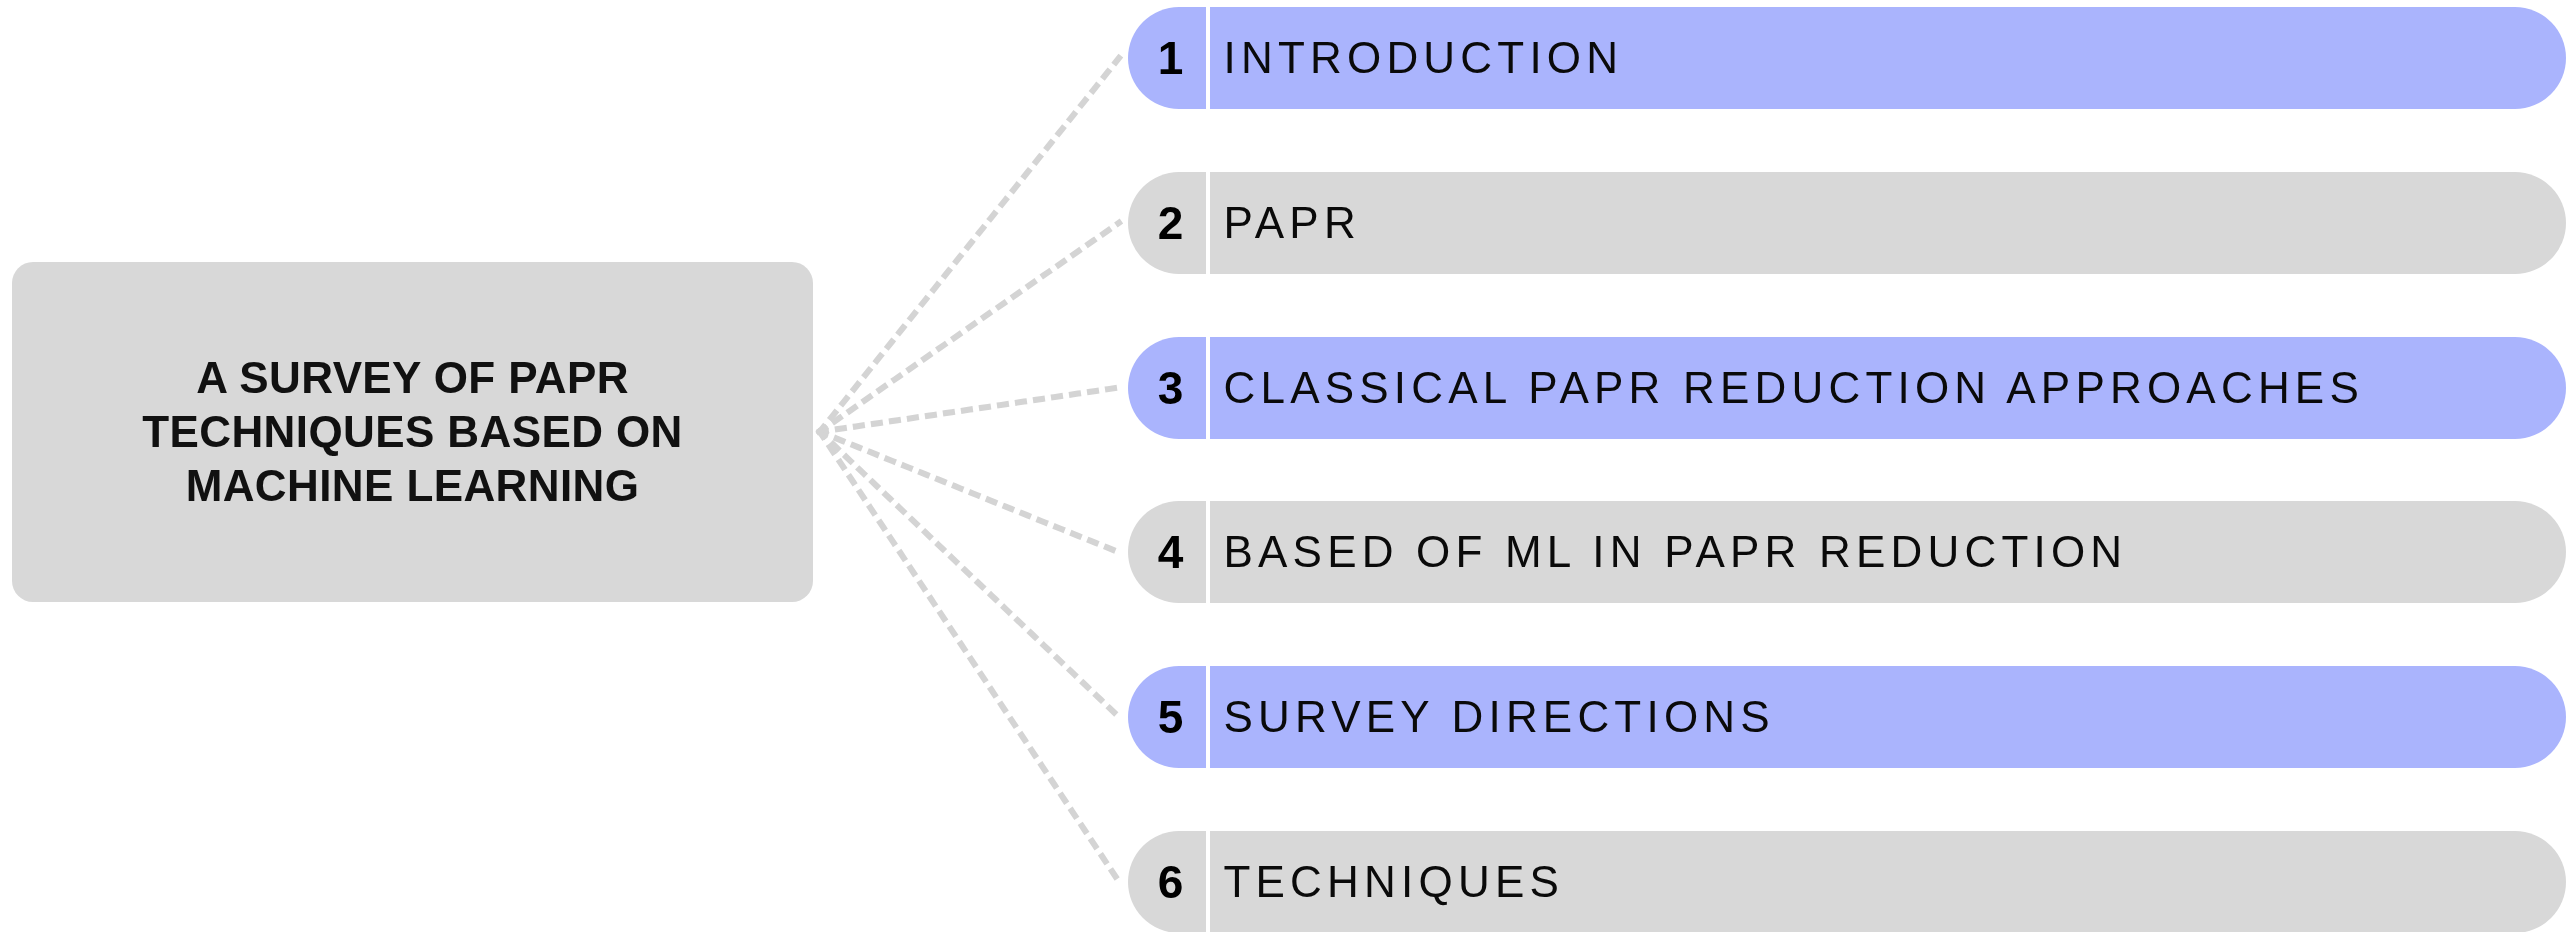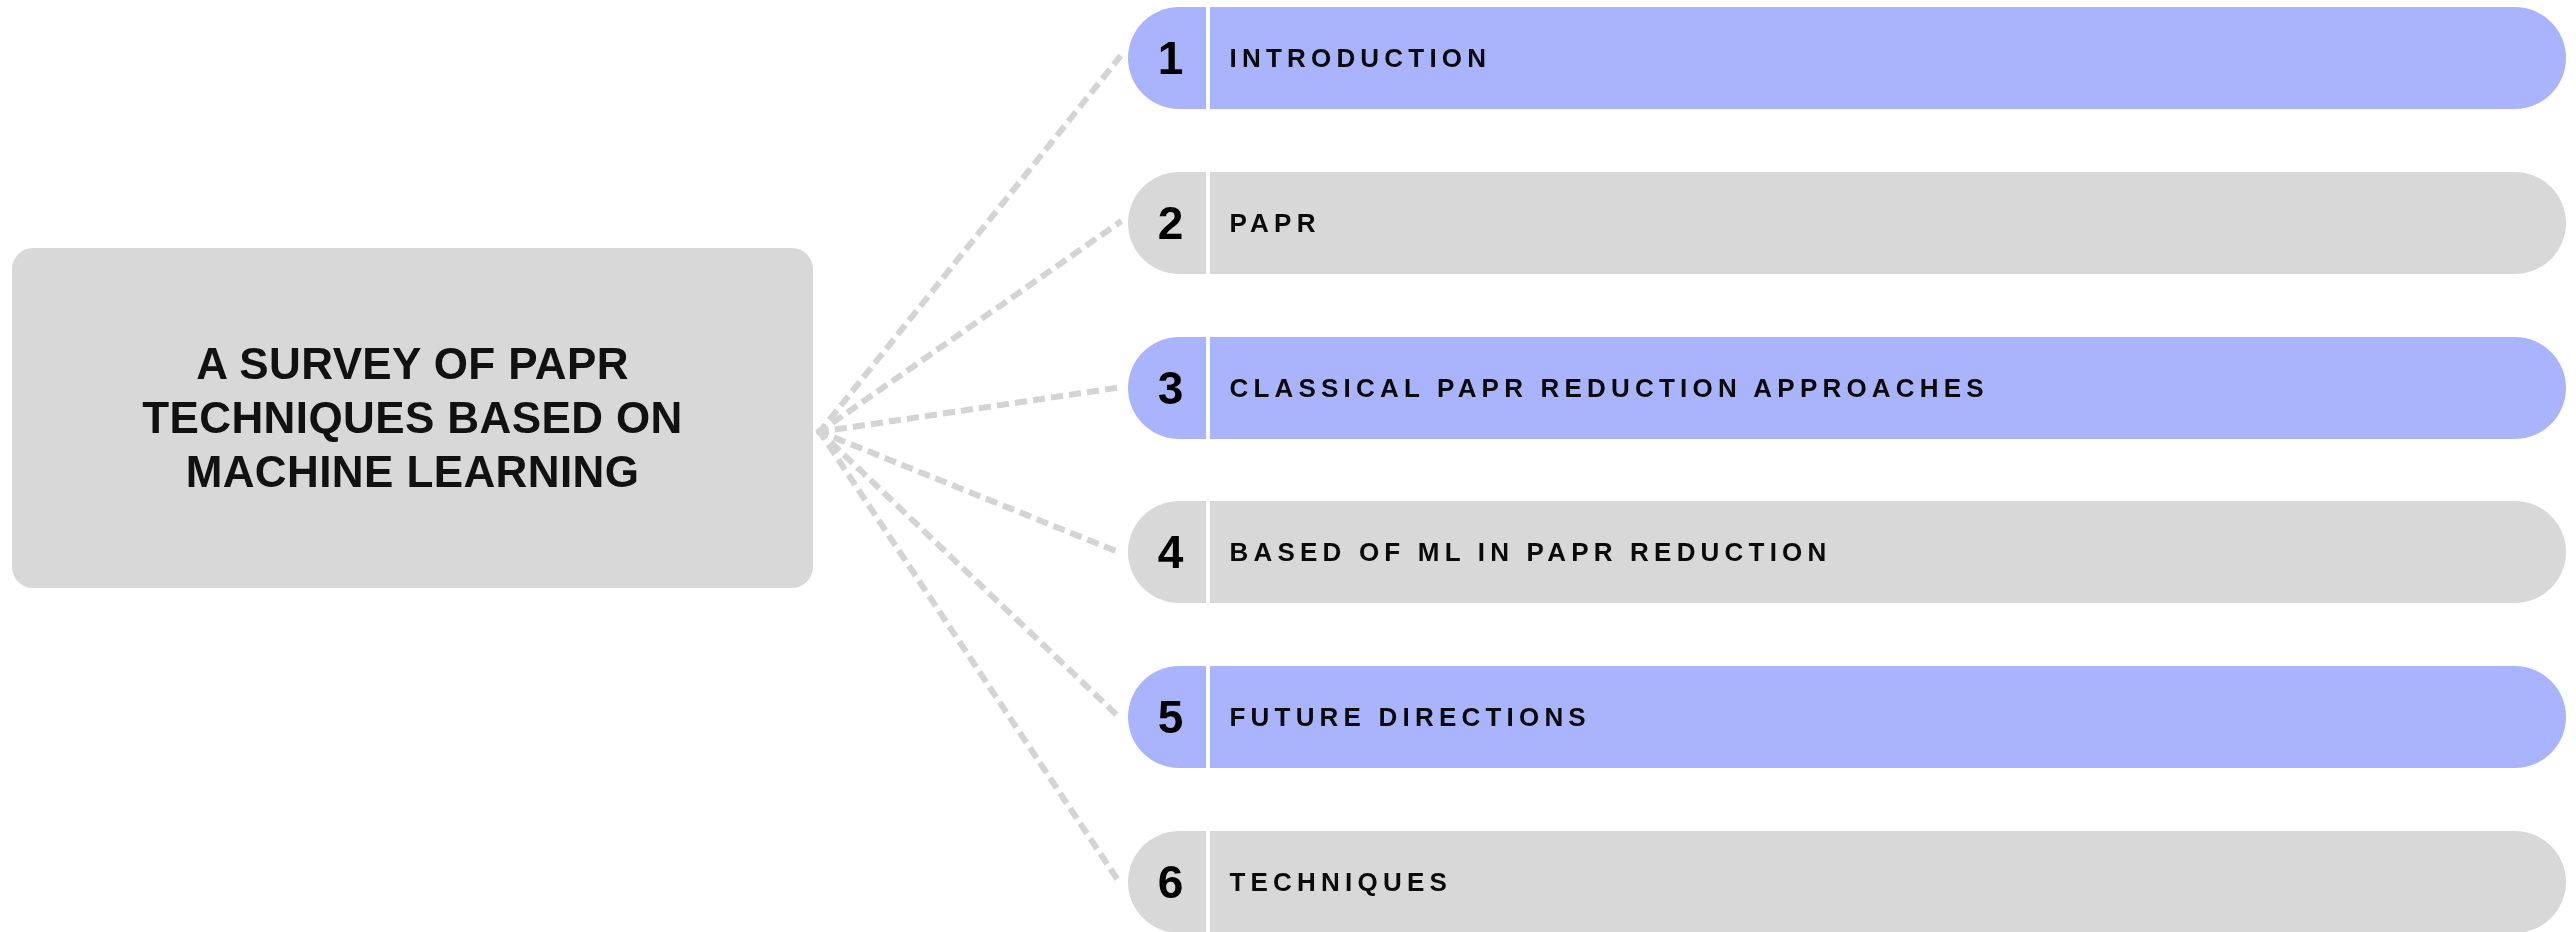--- a/index.html
+++ b/index.html
@@ -31,21 +31,21 @@
     top: 0;
     width: 2576px;
     height: 932px;
     pointer-events: none;
   }
 
   
   #central-node {
     position: absolute;
     left: 12px;
-    top: 248px;
+    top: 262px;
     width: 801px;
     height: 340px;
     background: #d8d8d8;
     border-radius: 21px;
     display: flex;
     align-items: center;
     justify-content: center;
     box-sizing: border-box;
     padding: 0 61px;
   }
@@ -92,24 +92,24 @@
     box-sizing: border-box;
   }
   .section-divider {
     flex: 0 0 3.5px;
     background: #ffffff;
   }
   .section-label {
     flex: 1 1 auto;
     display: flex;
     align-items: center;
-    padding-left: 20px;
+    padding-left: 14px;
     box-sizing: border-box;
-    font-size: 26px;
-    font-weight: 700;
+    font-size: 44px;
+    font-weight: 400;
     color: #0a0a0a;
     letter-spacing: 5.2px;
     white-space: nowrap;
     overflow: hidden;
   }
 </style>
 </head>
 <body>
 
 <div id="canvas">
@@ -146,21 +146,21 @@
         <div class="section-label">CLASSICAL PAPR REDUCTION APPROACHES</div>
       </div>
       <div class="section-row neutral" style="top: 494px;">
         <div class="section-number">4</div>
         <div class="section-divider"></div>
         <div class="section-label">BASED OF ML IN PAPR REDUCTION</div>
       </div>
       <div class="section-row accent" style="top: 659px;">
         <div class="section-number">5</div>
         <div class="section-divider"></div>
-        <div class="section-label">FUTURE DIRECTIONS</div>
+        <div class="section-label">SURVEY DIRECTIONS</div>
       </div>
       <div class="section-row neutral" style="top: 824px;">
         <div class="section-number">6</div>
         <div class="section-divider"></div>
         <div class="section-label">TECHNIQUES</div>
       </div>
     </div>
 
 </div>
 

